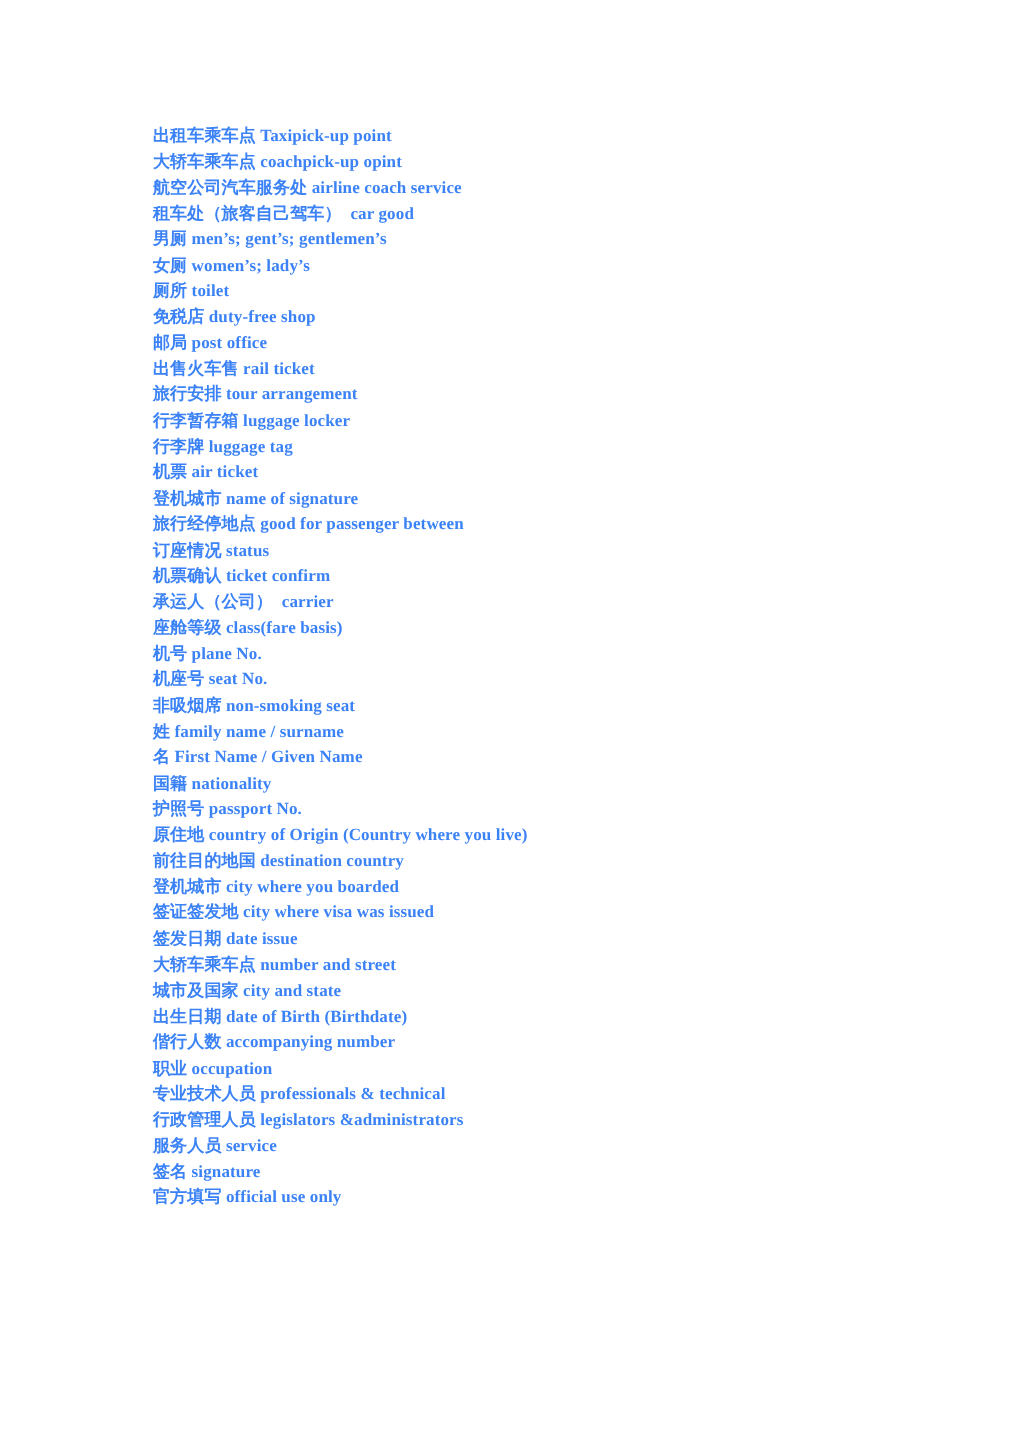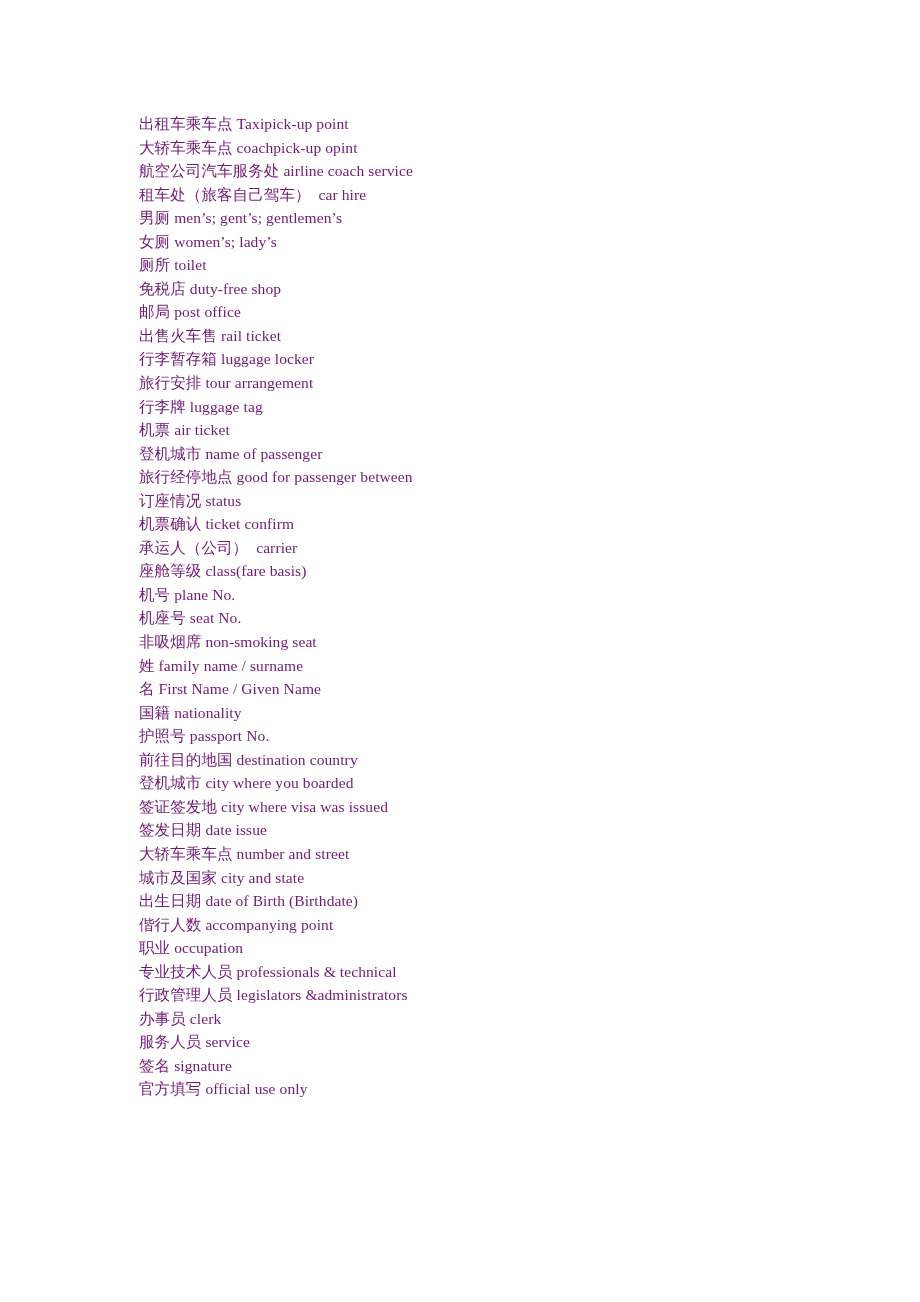--- a/index.html
+++ b/index.html
@@ -20,63 +20,64 @@
   #glossary {
     position: absolute;
     left: 139px;
     top: 112px;
     width: 700px;
   }
   .entry {
     font-size: 15.5px;
     line-height: 23.55px;
     white-space: pre;
-    color: #701a75;
+    color: #3b82f6;
     letter-spacing: 0.1px;
+    font-weight: bold;
   }
 </style>
 </head>
 <body>
 
 <div id="glossary">
     <div class="entry"><span>出租车乘车点</span> <span>Taxipick-up point</span></div>
     <div class="entry"><span>大轿车乘车点</span> <span>coachpick-up opint</span></div>
     <div class="entry"><span>航空公司汽车服务处</span> <span>airline coach service</span></div>
-    <div class="entry"><span>租车处（旅客自己驾车）</span> <span> car hire</span></div>
+    <div class="entry"><span>租车处（旅客自己驾车）</span> <span> car good</span></div>
     <div class="entry"><span>男厕</span> <span>men’s; gent’s; gentlemen’s</span></div>
     <div class="entry"><span>女厕</span> <span>women’s; lady’s</span></div>
     <div class="entry"><span>厕所</span> <span>toilet</span></div>
     <div class="entry"><span>免税店</span> <span>duty-free shop</span></div>
     <div class="entry"><span>邮局</span> <span>post office</span></div>
     <div class="entry"><span>出售火车售</span> <span>rail ticket</span></div>
+    <div class="entry"><span>旅行安排</span> <span>tour arrangement</span></div>
     <div class="entry"><span>行李暂存箱</span> <span>luggage locker</span></div>
-    <div class="entry"><span>旅行安排</span> <span>tour arrangement</span></div>
     <div class="entry"><span>行李牌</span> <span>luggage tag</span></div>
     <div class="entry"><span>机票</span> <span>air ticket</span></div>
-    <div class="entry"><span>登机城市</span> <span>name of passenger</span></div>
+    <div class="entry"><span>登机城市</span> <span>name of signature</span></div>
     <div class="entry"><span>旅行经停地点</span> <span>good for passenger between</span></div>
     <div class="entry"><span>订座情况</span> <span>status</span></div>
     <div class="entry"><span>机票确认</span> <span>ticket confirm</span></div>
     <div class="entry"><span>承运人（公司）</span> <span> carrier</span></div>
     <div class="entry"><span>座舱等级</span> <span>class(fare basis)</span></div>
     <div class="entry"><span>机号</span> <span>plane No.</span></div>
     <div class="entry"><span>机座号</span> <span>seat No.</span></div>
     <div class="entry"><span>非吸烟席</span> <span>non-smoking seat</span></div>
     <div class="entry"><span>姓</span> <span>family name / surname</span></div>
     <div class="entry"><span>名</span> <span>First Name / Given Name</span></div>
     <div class="entry"><span>国籍</span> <span>nationality</span></div>
     <div class="entry"><span>护照号</span> <span>passport No.</span></div>
+    <div class="entry"><span>原住地</span> <span>country of Origin (Country where you live)</span></div>
     <div class="entry"><span>前往目的地国</span> <span>destination country</span></div>
     <div class="entry"><span>登机城市</span> <span>city where you boarded</span></div>
     <div class="entry"><span>签证签发地</span> <span>city where visa was issued</span></div>
     <div class="entry"><span>签发日期</span> <span>date issue</span></div>
     <div class="entry"><span>大轿车乘车点</span> <span>number and street</span></div>
     <div class="entry"><span>城市及国家</span> <span>city and state</span></div>
     <div class="entry"><span>出生日期</span> <span>date of Birth (Birthdate)</span></div>
-    <div class="entry"><span>偕行人数</span> <span>accompanying point</span></div>
+    <div class="entry"><span>偕行人数</span> <span>accompanying number</span></div>
     <div class="entry"><span>职业</span> <span>occupation</span></div>
     <div class="entry"><span>专业技术人员</span> <span>professionals &amp; technical</span></div>
     <div class="entry"><span>行政管理人员</span> <span>legislators &amp;administrators</span></div>
-    <div class="entry"><span>办事员</span> <span>clerk</span></div>
     <div class="entry"><span>服务人员</span> <span>service</span></div>
     <div class="entry"><span>签名</span> <span>signature</span></div>
     <div class="entry"><span>官方填写</span> <span>official use only</span></div>
   </div>
 
 </body></html>

